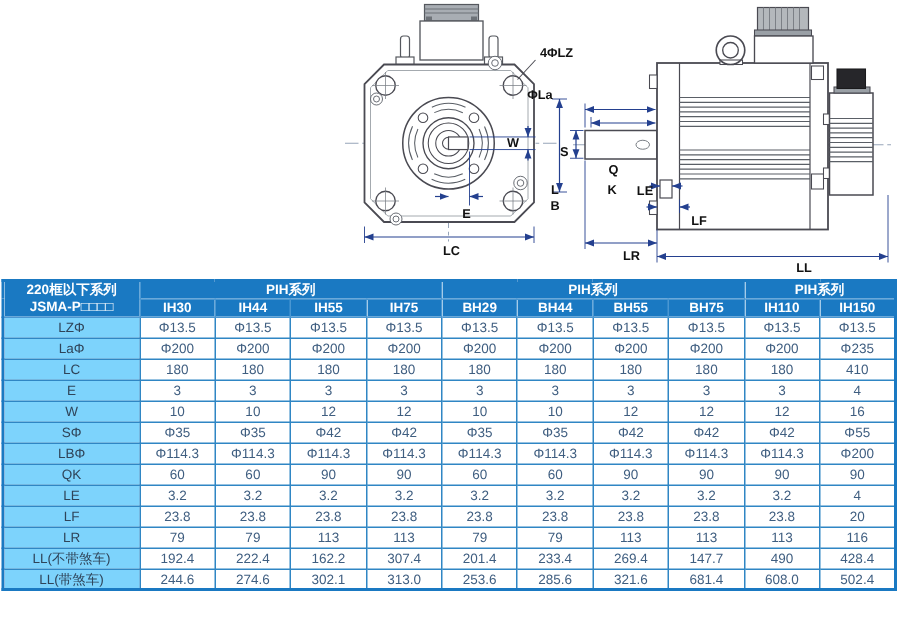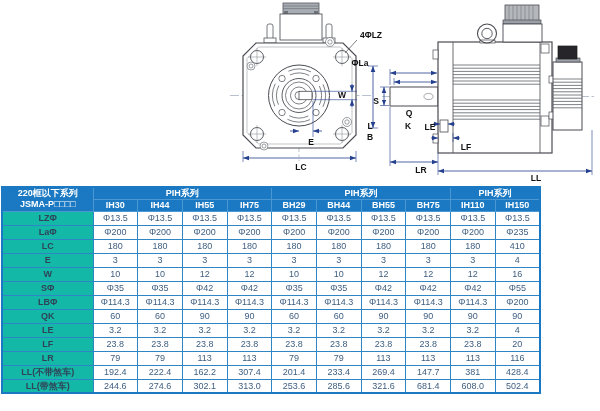--- a/index.html
+++ b/index.html
@@ -6,27 +6,27 @@
     --header-bg:#1a79c2; --table-border:#2f86c4; --body-text:#3f5e80;
     --label-text:#2f4459; --line:#4a4a52; --dim-line:#24408f;
   }
   *{box-sizing:border-box;margin:0;padding:0}
   html,body{background:#fff}
   body{font-family:"Liberation Sans","DejaVu Sans",sans-serif}
   .screen{position:relative;width:600px;height:411px;background:#fff;overflow:hidden}
   .drawing{position:absolute;left:0;top:0}
   svg text{font-family:"Liberation Sans","DejaVu Sans",sans-serif;font-size:8.5px;font-weight:bold;fill:#111}
   .table-wrap{position:absolute;left:1px;top:186px}
-  table{border-collapse:collapse;table-layout:fixed;width:540px;border:2px solid var(--header-bg)}
+  table{border-collapse:collapse;table-layout:fixed;width:597px;border:2px solid var(--header-bg)}
   col.label-col{width:91px}
   th,td{border:1px solid var(--table-border);text-align:center;vertical-align:middle;
         padding:0;font-size:9px;line-height:1.15;overflow:hidden;white-space:nowrap}
   thead th{background:var(--header-bg);color:#fff;font-weight:bold;height:12px;border-color:#4a97d2}
   thead th.corner div{line-height:1.25}
-  tbody th{font-weight:bold;color:var(--label-text);height:14px;background:#14b8a6}
+  tbody th{font-weight:normal;color:var(--label-text);height:14px;background:#7dd3fc}
   tbody td{color:var(--body-text);height:14px;background:#fff}
 </style>
 </head>
 <body>
 
 <div class="screen">
 
   <svg class="drawing" width="600" height="187" viewBox="0 0 600 187">
     <defs>
       <marker id="ae" markerWidth="7" markerHeight="6" refX="6" refY="3" orient="auto" markerUnits="userSpaceOnUse">
@@ -436,21 +436,21 @@
           <tr>
             <th>LL(不带煞车)</th>
             <td>192.4</td>
             <td>222.4</td>
             <td>162.2</td>
             <td>307.4</td>
             <td>201.4</td>
             <td>233.4</td>
             <td>269.4</td>
             <td>147.7</td>
-            <td>381</td>
+            <td>490</td>
             <td>428.4</td>
           </tr>
           <tr>
             <th>LL(带煞车)</th>
             <td>244.6</td>
             <td>274.6</td>
             <td>302.1</td>
             <td>313.0</td>
             <td>253.6</td>
             <td>285.6</td>

